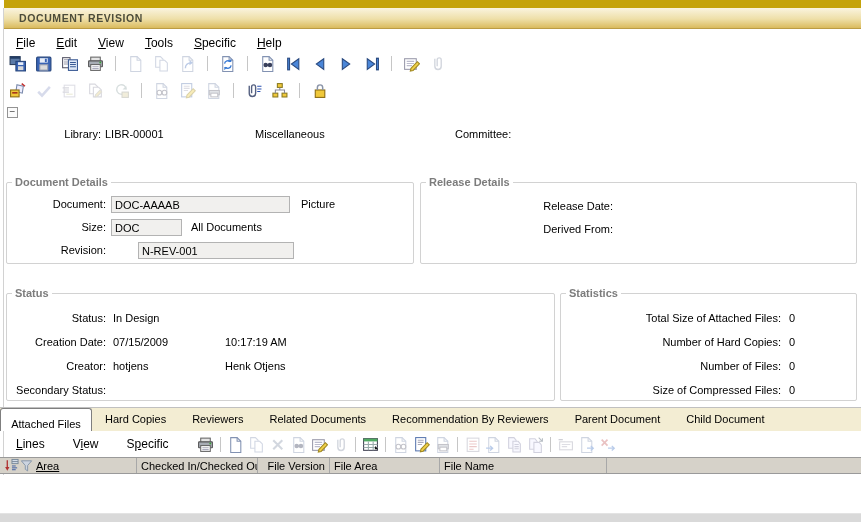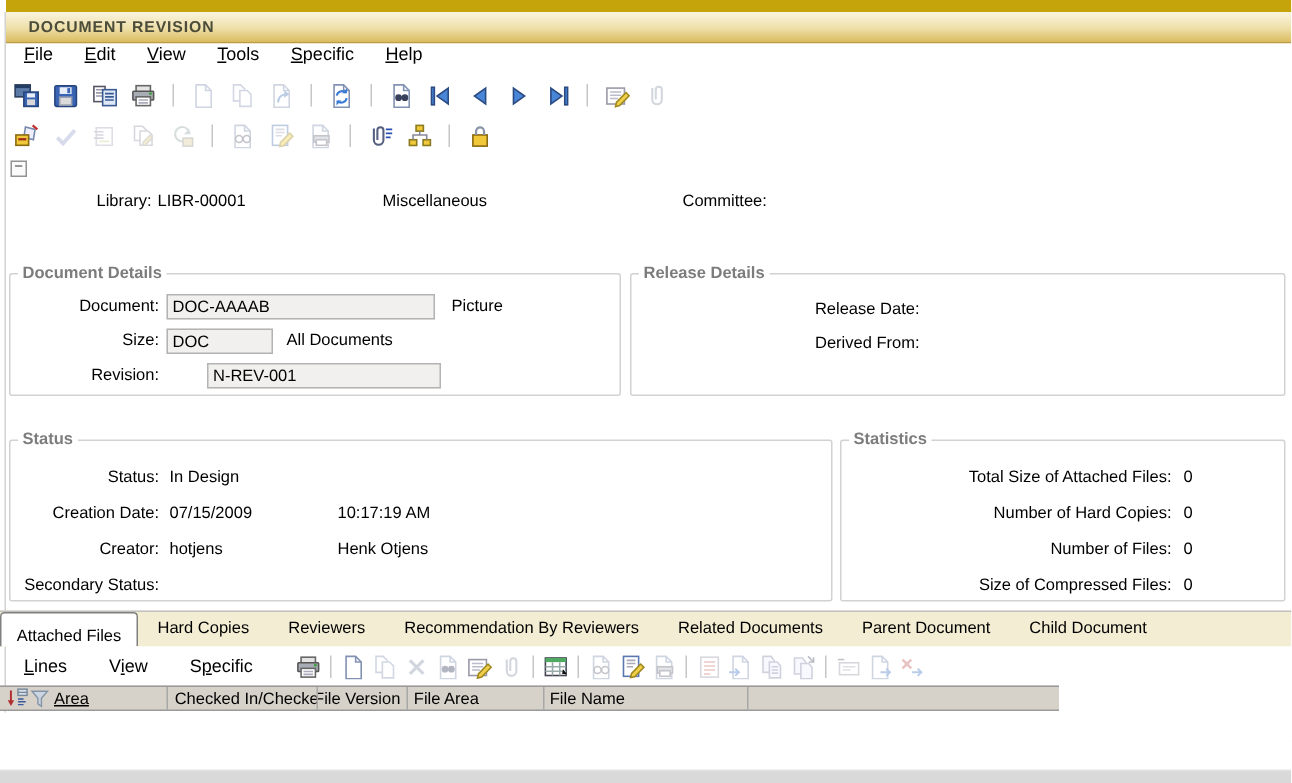--- a/index.html
+++ b/index.html
@@ -6,21 +6,21 @@
   .window{position:relative;width:861px;height:522px;background:#fff;overflow:hidden;
           font-family:"Liberation Sans",sans-serif;font-size:11px;color:#000;}
   .frame-left{position:absolute;left:3px;top:8px;bottom:0;width:1px;background:#d2d2d2;}
   .gold-strip{position:absolute;left:4px;top:0;width:857px;height:8px;background:#c5a30a;}
   .titlebar{position:absolute;left:4px;top:8px;width:857px;height:21px;
             background:linear-gradient(#faf4df,#eedfa8 55%,#dabb5e);
             border-bottom:1px solid #bb9c44;box-sizing:border-box;}
   .titlebar span{display:block;padding-left:15px;line-height:20px;font-size:10.5px;
                  font-weight:bold;letter-spacing:.6px;color:#4c4c3a;}
   .menubar{position:absolute;left:4px;top:29px;width:857px;height:21px;display:flex;
-           align-items:flex-start;padding-left:12px;box-sizing:border-box;background:#fff;}
+           align-items:flex-end;padding-left:12px;box-sizing:border-box;background:#fff;}
   .mi{margin-right:21px;font-size:12px;cursor:default;}
   .toolbar{position:absolute;left:4px;width:857px;display:flex;align-items:center;
            padding-left:5px;box-sizing:border-box;background:#fff;gap:9px;}
   #toolbar1{top:50px;height:27px;}
   #toolbar2{top:77px;height:26px;}
   .tbi{display:inline-flex;width:17px;height:17px;align-items:center;justify-content:center;}
   .tbi.dis{opacity:.38;}
   .tsep{width:1px;height:15px;background:#c6c6c6;margin:0 2px;display:inline-block;}
   .collapse{position:absolute;left:7px;top:107px;width:11px;height:11px;border:1px solid #939393;
             background:#fbfbfb;line-height:8px;text-align:center;font-size:10px;color:#444;
@@ -33,21 +33,21 @@
   .inp{position:absolute;background:#f1f0ee;border:1px solid #b3b3b3;height:17px;
        box-sizing:border-box;font:11px "Liberation Sans",sans-serif;padding:1px 3px;color:#000;}
   .tabstrip{position:absolute;left:0;top:407px;width:861px;height:24px;background:#f3edd3;
             border-top:1px solid #c0c0c0;box-sizing:border-box;display:flex;align-items:stretch;}
   .tab{line-height:23px;padding:0 13px;font-size:11px;cursor:default;white-space:nowrap;}
   .tab.active{background:#fff;border:1px solid #7f7f7f;border-bottom:none;
               border-radius:3px 3px 0 0;width:92px;padding:4px;text-align:center;box-sizing:border-box;}
   .tabmenubar{position:absolute;left:4px;top:431px;width:857px;height:26px;background:#fff;
               display:flex;align-items:center;padding-left:12px;box-sizing:border-box;gap:4px;}
   .mi2{margin-right:24px;font-size:12px;cursor:default;}
-  .thead{position:absolute;left:0;top:457px;width:706px;height:17px;display:flex;
+  .thead{position:absolute;left:0;top:457px;width:861px;height:17px;display:flex;
          border-top:1px solid #9a9a9a;border-bottom:1px solid #9a9a9a;box-sizing:border-box;
          background:#d6d2c9;justify-content:center;}
   .th{box-sizing:border-box;border-right:1px solid #a8a8a8;padding:0 4px;line-height:14px;
       font-size:11px;overflow:hidden;white-space:nowrap;display:flex;align-items:center;}
   .th:last-child{border-right:none;}
   .hlink{text-decoration:underline;margin-left:2px;}
   .hic{display:inline-flex;width:15px;height:15px;align-items:center;justify-content:center;}
   .grow{position:absolute;left:0;width:861px;height:19px;background:#fff;border-bottom:1px solid #e3e3e3;}
   .gfoot{position:absolute;left:0;top:514px;width:861px;height:8px;background:#d9d9d9;}
   u{text-decoration:underline;}
@@ -314,22 +314,22 @@
     <span class="lbl" style="left:10px;top:66px;width:210px">Number of Files:</span>
     <span class="val" style="left:228px;top:66px">0</span>
     <span class="lbl" style="left:10px;top:90px;width:210px">Size of Compressed Files:</span>
     <span class="val" style="left:228px;top:90px">0</span>
   </div>
 
   <div class="tabstrip" id="tabstrip">
       <span class="tab active">Attached Files</span>
       <span class="tab">Hard Copies</span>
       <span class="tab">Reviewers</span>
+      <span class="tab">Related Documents</span>
       <span class="tab">Recommendation By Reviewers</span>
-      <span class="tab">Related Documents</span>
       <span class="tab">Parent Document</span>
       <span class="tab">Child Document</span>
     </div>
   <div class="tabmenubar" id="tabmenubar">
       <span class="mi2"><u>L</u>ines</span>
       <span class="mi2">V<u>i</u>ew</span>
       <span class="mi2">S<u>p</u>ecific</span>
       <span class="tbi">
         <svg width="17" height="17" viewBox="0 0 16 16">
           <rect x="3.5" y="2" width="9" height="4" fill="#e4e4e4" stroke="#666"></rect>

